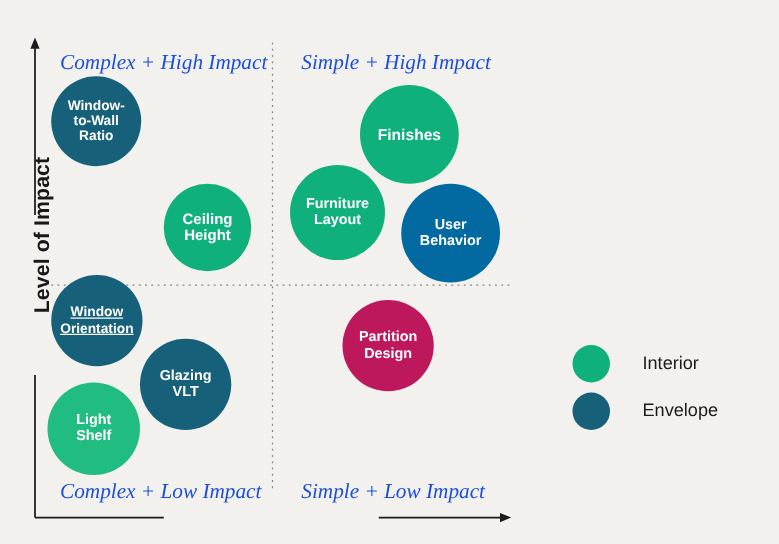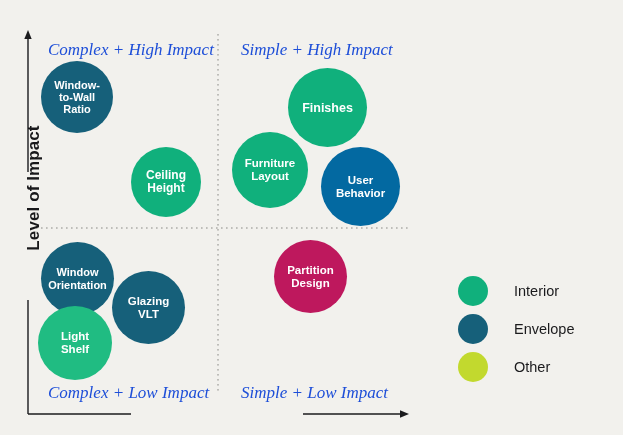--- a/index.html
+++ b/index.html
@@ -152,21 +152,21 @@
       </div>
       <div class="bubble" style="left: 288px; top: 68px; width: 79px; height: 79px; background: rgb(16, 176, 124); font-size: 12.5px;">
         <span>Finishes</span>
       </div>
       <div class="bubble" style="left: 232px; top: 132px; width: 76px; height: 76px; background: rgb(16, 176, 124); font-size: 11.5px;">
         <span>Furniture<br>Layout</span>
       </div>
       <div class="bubble" style="left: 321px; top: 147px; width: 79px; height: 79px; background: #0369a1; font-size: 11.5px;">
         <span>User<br>Behavior</span>
       </div>
-      <div class="bubble" style="left: 41px; top: 242px; width: 73px; height: 73px; background: rgb(22, 96, 122); font-size: 11px;">
+      <div class="bubble" style="left: 41px; top: 220px; width: 73px; height: 73px; background: rgb(22, 96, 122); font-size: 11px; text-decoration: underline;">
         <span>Window<br>Orientation</span>
       </div>
       <div class="bubble" style="left: 112px; top: 271px; width: 73px; height: 73px; background: rgb(22, 96, 122); font-size: 11.5px;">
         <span>Glazing<br>VLT</span>
       </div>
       <div class="bubble" style="left: 38px; top: 306px; width: 74px; height: 74px; background: rgb(32, 188, 130); font-size: 11.5px;">
         <span>Light<br>Shelf</span>
       </div>
       <div class="bubble" style="left: 274px; top: 240px; width: 73px; height: 73px; background: #be185d; font-size: 11.5px;">
         <span>Partition<br>Design</span>
@@ -176,20 +176,16 @@
   <div class="legend">
     <div id="legend-rows">
         <div class="legend-row">
           <div class="legend-swatch" style="background: rgb(16, 176, 124);"></div>
           <div class="legend-label">Interior</div>
         </div>
         <div class="legend-row">
           <div class="legend-swatch" style="background: rgb(22, 96, 122);"></div>
           <div class="legend-label">Envelope</div>
         </div>
-        <div class="legend-row">
-          <div class="legend-swatch" style="background: rgb(194, 217, 46);"></div>
-          <div class="legend-label">Other</div>
-        </div>
       </div>
   </div>
 
 </div>
 
 </body></html>

